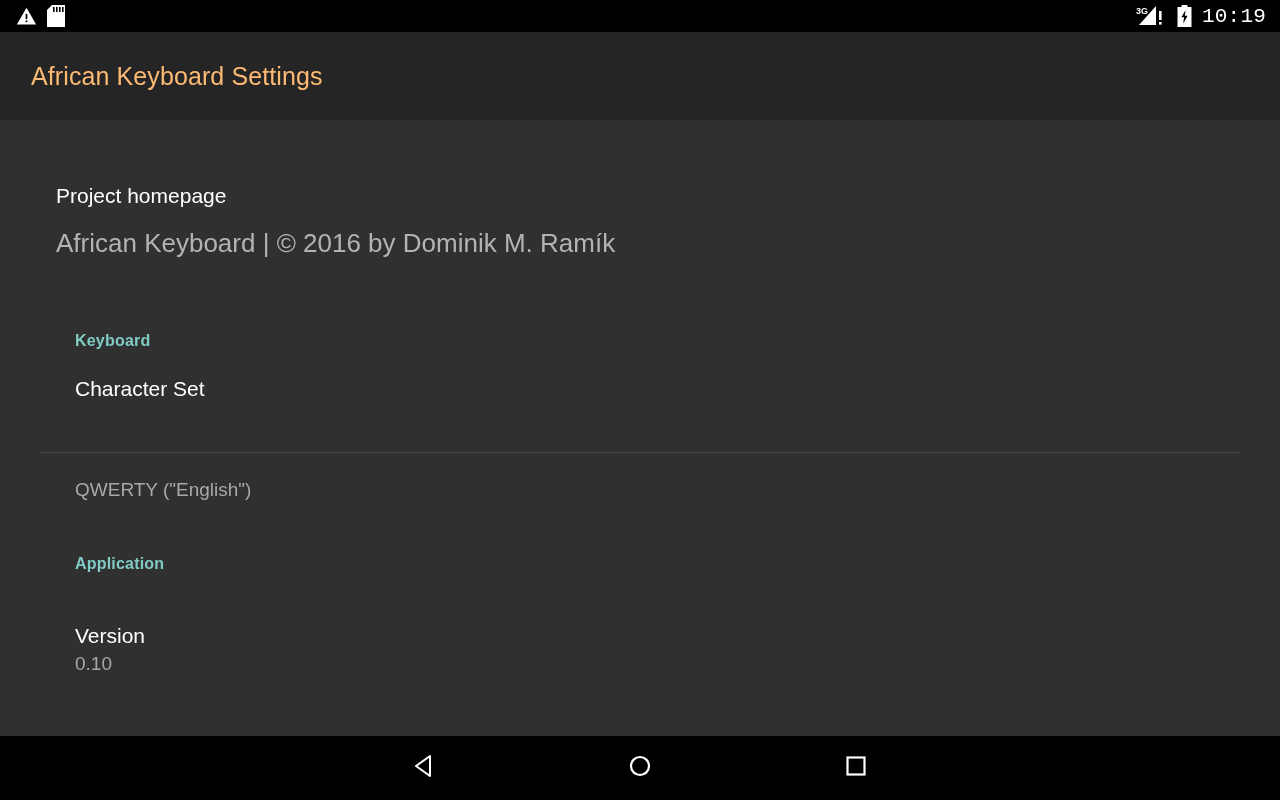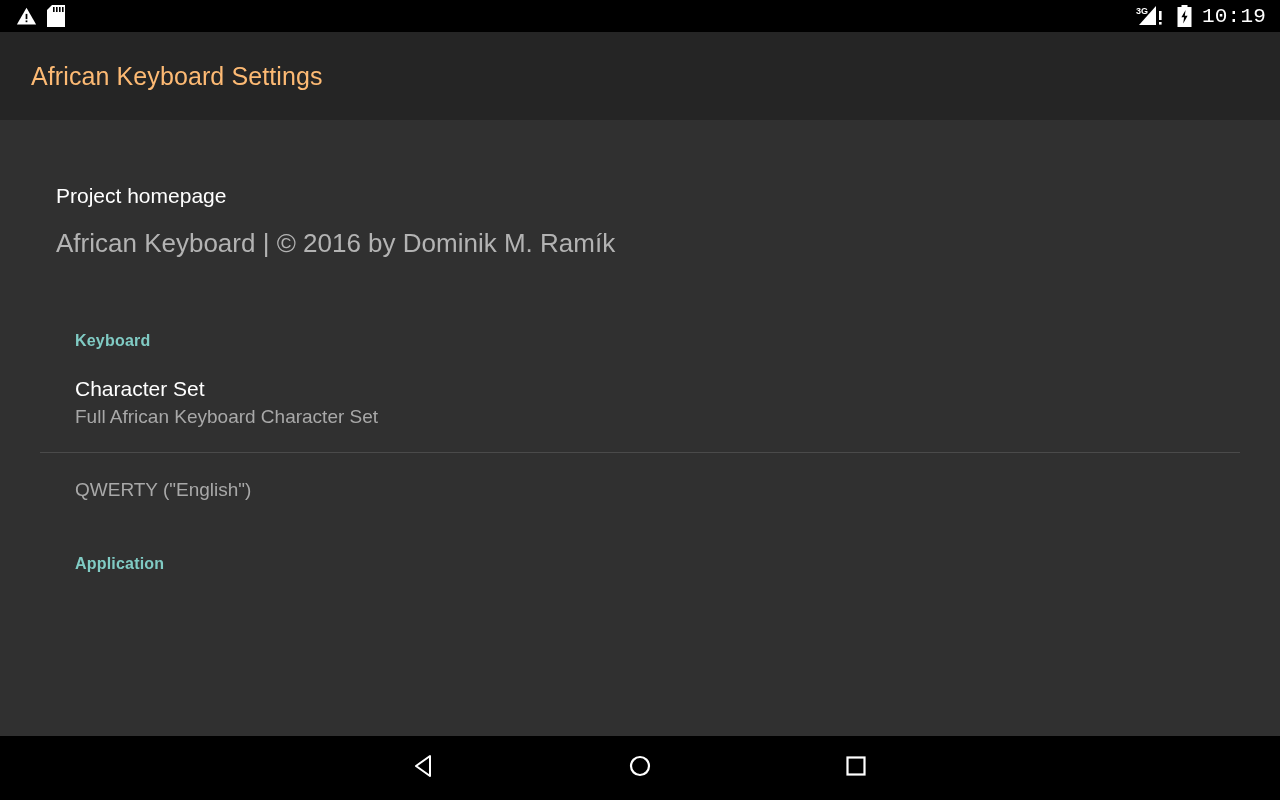--- a/index.html
+++ b/index.html
@@ -237,31 +237,34 @@
       <div class="about-text">
         <div class="about-title">Project homepage</div>
         <div class="about-copyright">African Keyboard | © 2016 by Dominik M. Ramík</div>
       </div>
     </div>
 
     <div class="section-header" style="top:210px;">Keyboard</div>
 
     <div class="pref" style="top:256px;">
       <div class="pref-title">Character Set</div>
-      <div class="pref-summary">Full African Keyboard Character Set</div>
     </div>
 
     <div class="divider" style="top:332px;"></div>
 
     <div class="pref" style="top:355px;">
       <div class="pref-summary">QWERTY ("English")</div>
     </div>
 
     <div class="section-header" style="top:433px;">Application</div>
 
+    <div class="pref" style="top:503px;">
+      <div class="pref-title">Version</div>
+      <div class="pref-summary">0.10</div>
+    </div>
 
   </div>
 
   <div class="nav-bar">
     <div class="nav-btn nav-back">
       <span>
         <svg width="26" height="26" viewBox="0 0 26 26">
           <path d="M18 3 L18 23 L4 13 Z" fill="none" stroke="#ffffff" stroke-width="2" stroke-linejoin="round"></path>
         </svg>
       </span>

